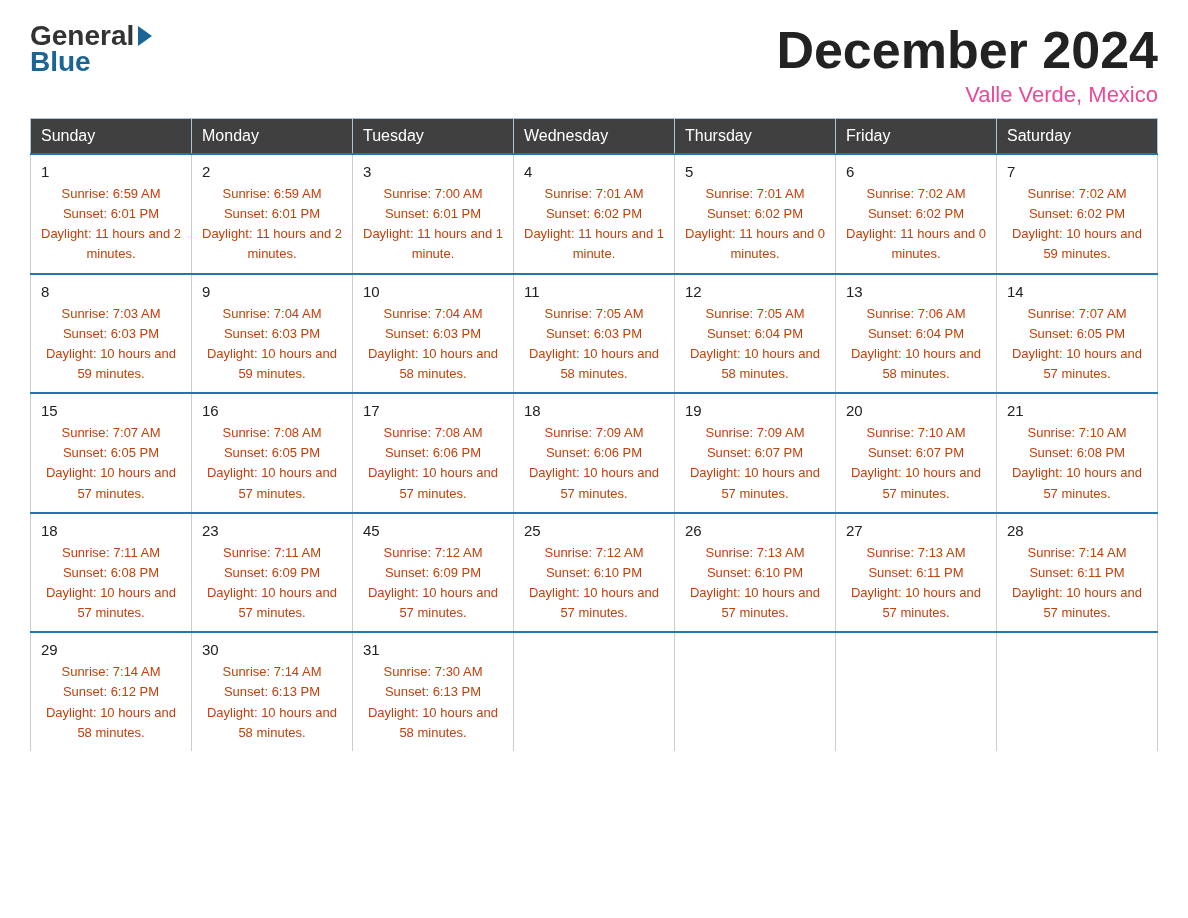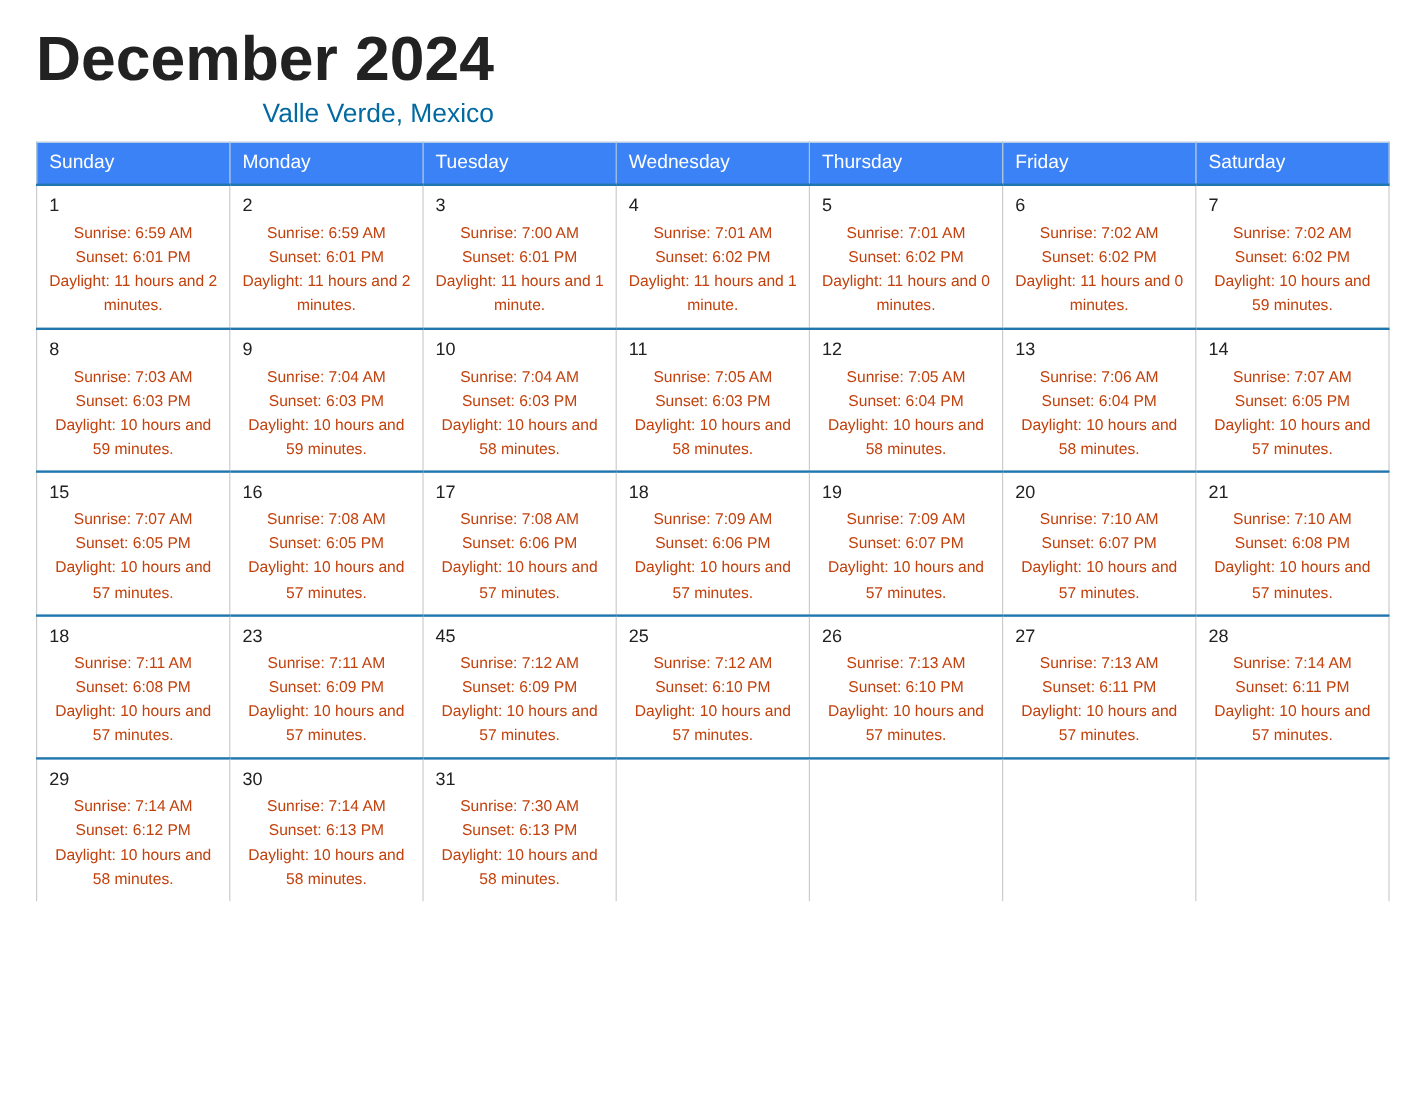--- a/index.html
+++ b/index.html
@@ -46,30 +46,30 @@
     .title-section {
       text-align: right;
     }
     .month-title {
       font-size: 52px;
       font-weight: bold;
       color: #222;
     }
     .location {
       font-size: 22px;
-      color: #0369a1;
+      color: #ec4899;
       margin-top: 2px;
     }
     .calendar {
       width: 100%;
       border-collapse: collapse;
       margin-top: 8px;
     }
     .calendar th {
-      background-color: #3b82f6;
+      background-color: #404040;
       color: #fff;
       font-size: 16px;
       font-weight: normal;
       padding: 8px 10px;
       text-align: left;
       border: 1px solid #aac4dd;
     }
     .calendar td {
       vertical-align: top;
       padding: 8px 10px;
@@ -112,20 +112,27 @@
       border-left: 1px solid #ccc;
     }
     .calendar td:last-child {
       border-right: 1px solid #ccc;
     }
   </style>
 </head>
 <body>
 
 <div class="header">
+  <div class="logo">
+    <div class="logo-general">
+      <span>General</span>
+      <span class="arrow"></span>
+    </div>
+    <div class="logo-blue">Blue</div>
+  </div>
   <div class="title-section">
     <div class="month-title">December 2024</div>
     <div class="location">Valle Verde, Mexico</div>
   </div>
 </div>
 
 <table class="calendar">
   <thead>
     <tr>
     <th>Sunday</th>

